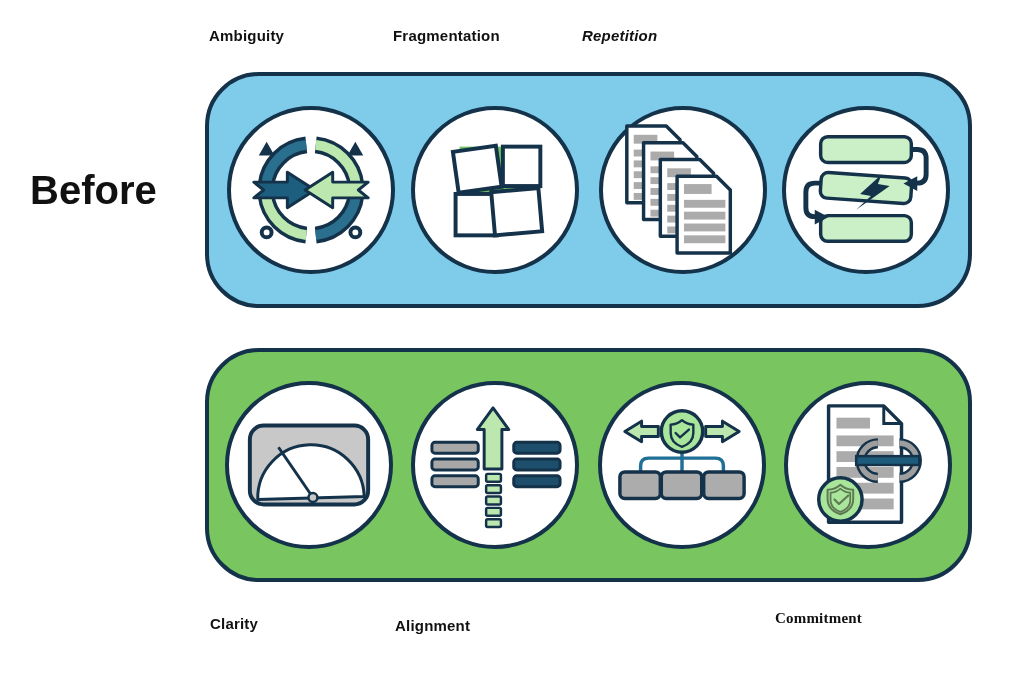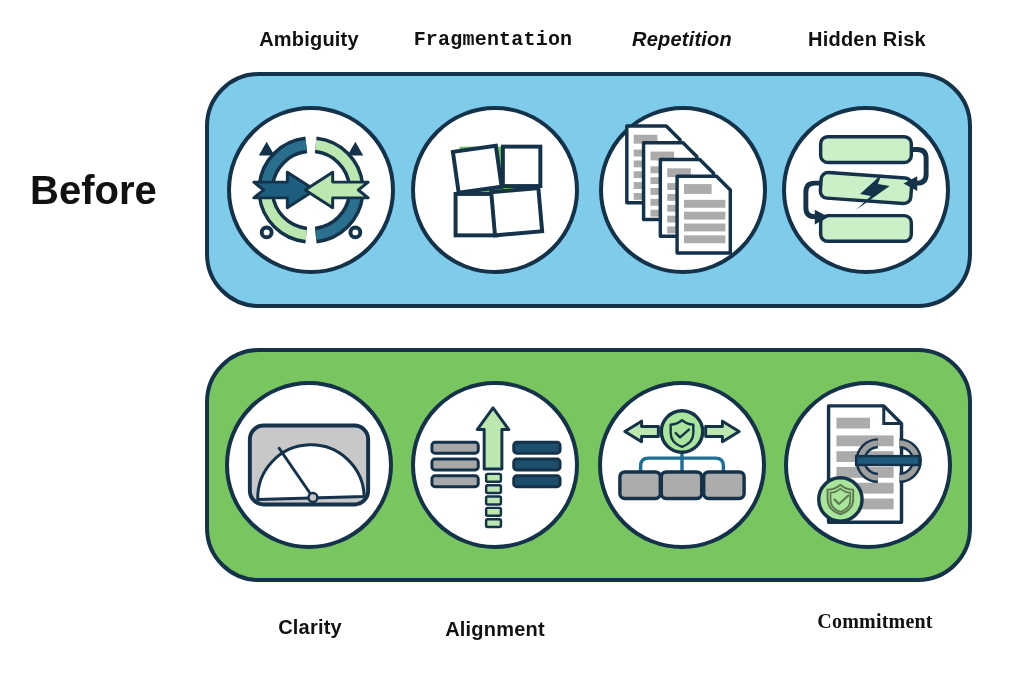--- a/index.html
+++ b/index.html
@@ -38,24 +38,24 @@
     position:absolute;width:168px;height:168px;border-radius:50%;
     background:#ffffff;border:4px solid var(--outline);box-sizing:border-box;
     display:flex;align-items:center;justify-content:center;
   }
   .circle svg{width:138px;height:138px;display:block;}
   .band-before .circle{top:30px;}
   .band-after .circle{top:29px;}
   .c1{left:18px;} .c2{left:202px;} .c3{left:390px;} .c4{left:573px;}
   .a1{left:16px;} .a2{left:202px;} .a3{left:389px;} .a4{left:575px;}
   .col-label{
-    position:absolute;width:200px;text-align:center;
-    font-weight:700;font-size:20px;line-height:1.35;letter-spacing:0.2px;
-  }
-  .tl1{left:209px;top:26px;} .tl2{left:393px;top:26px;font-family:Liberation Mono, monospace;}
+    position:absolute;width:200px;text-align:left;
+    font-weight:700;font-size:15px;line-height:1.35;letter-spacing:0.2px;
+  }
+  .tl1{left:209px;top:26px;} .tl2{left:393px;top:26px;}
   .tl3{left:582px;top:26px;font-style:italic;} .tl4{left:767px;top:26px;}
   .bl1{left:210px;top:614px;} .bl2{left:395px;top:616px;}
   .bl3{left:616px;top:616px;width:130px;} .bl4{left:775px;top:608px;font-family:Liberation Serif, serif;}
   .row-label{
     position:absolute;font-weight:700;font-size:40px;width:150px;
   }
   .row-before{left:30px;top:168px;}
   .row-after{left:28px;top:440px;}
 
   
@@ -69,21 +69,20 @@
   .s-ct{stroke:var(--connector-teal)} .s-bg{stroke:var(--bracket-gray)} .s-ol{stroke:var(--shield-olive)}
 </style>
 </head>
 <body>
 
 <div class="canvas">
 
   <div class="col-label tl1">Ambiguity</div>
   <div class="col-label tl2">Fragmentation</div>
   <div class="col-label tl3">Repetition</div>
-  <div class="col-label tl4">Hidden Risk</div>
 
   <div class="row-label row-before">Before</div>
 
   <div class="band band-before">
 
     <div class="circle c1">
       <svg viewBox="0 0 140 140">
         <path d="M24.3 65.2 A46 46 0 0 1 65.2 24.3" class="f-none s-navy" stroke-width="17"></path>
         <path d="M24.3 65.2 A46 46 0 0 1 65.2 24.3" class="f-none s-sb" stroke-width="10"></path>
         <path d="M74.8 24.3 A46 46 0 0 1 115.7 65.2" class="f-none s-navy" stroke-width="17"></path>

